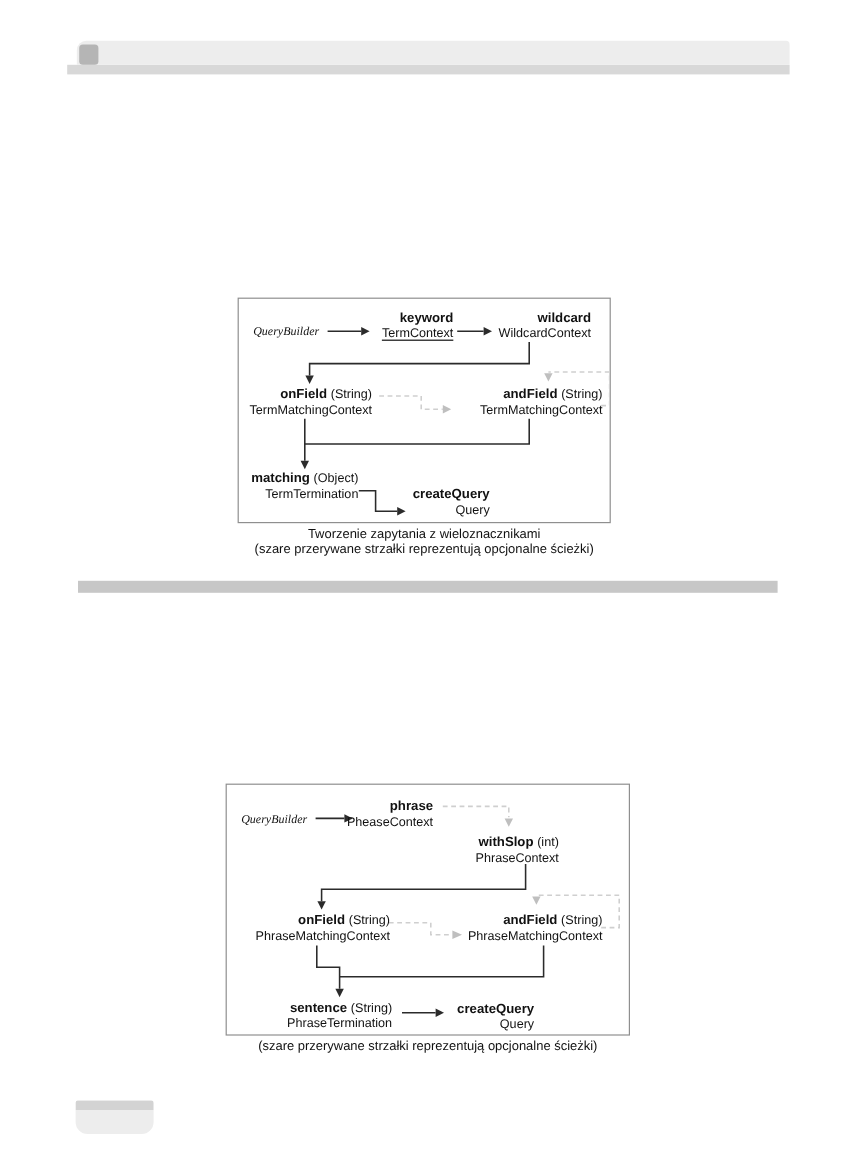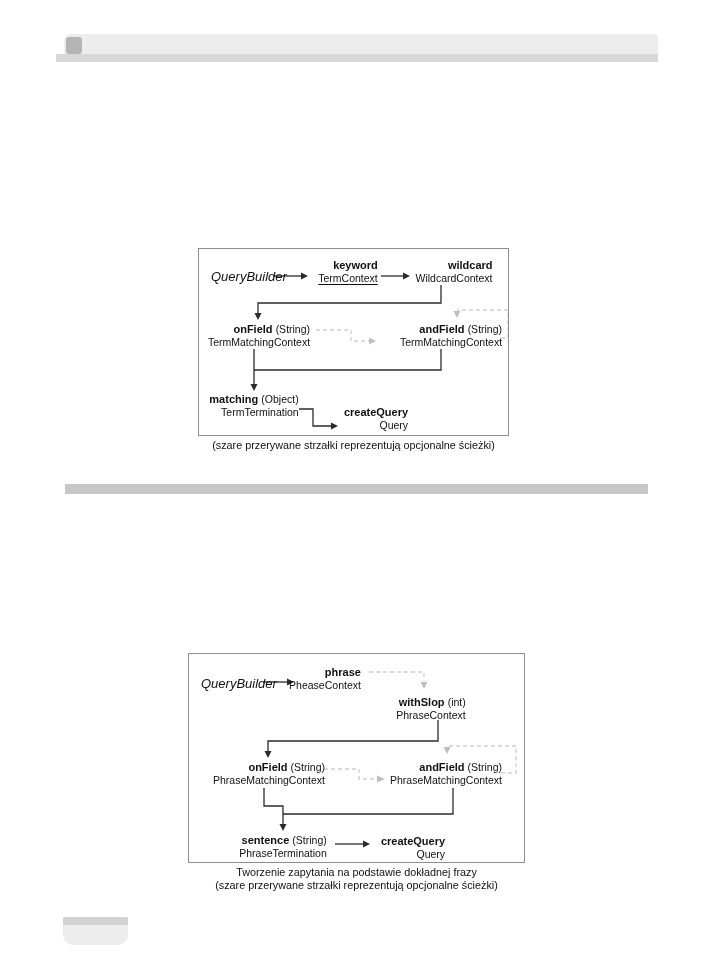--- a/index.html
+++ b/index.html
@@ -25,21 +25,21 @@
   .badge .strip{width:100%; height:8px; background:var(--badge_strip);}
   
   .fig{position:absolute; border:1px solid var(--border); background:#fff;}
   .fig svg{position:absolute; left:0; top:0;}
   .fig1{left:198px; top:248px; width:311px; height:188px;}
   .fig2{left:188px; top:653px; width:337px; height:210px;}
   .node{position:absolute; text-align:right; white-space:nowrap; transform:translateX(-50%); line-height:13px;}
   .node .n1{font-size:11px; line-height:13px; font-weight:bold;}
   .node .n1 .args{font-weight:normal; font-size:10.5px;}
   .node .n2{font-size:10.5px; line-height:12.5px; }
-  .node.start{transform:none; font-style:italic; font-size:13px;}
+  .node.start{transform:none; font-style:italic; font-size:10px;font-family:Liberation Serif, serif;}
   .u{text-decoration:underline; text-underline-offset:2px;}
   .solid{stroke:var(--line); fill:none; stroke-width:1.3;}
   .dash{stroke:var(--dashed); fill:none; stroke-width:1.3; stroke-dasharray:4 3;}
   .tri{fill:var(--line); stroke:none;}
   .tri-g{fill:var(--dashed_arrow); stroke:none;}
   .caption{position:absolute; text-align:center; font-size:10.8px; line-height:13px; color:var(--text);}
   .cap1{left:178px; top:439px; width:351px;}
   .cap2{left:181px; top:866px; width:351px;}
 </style>
 </head>
@@ -104,20 +104,21 @@
     <div class="node" style="left:55px; top:144px;">
       <div class="n1"><b>matching</b> <span class="args">(Object)</span></div>
       <div class="n2">TermTermination</div>
     </div>
     <div class="node" style="left:177px; top:157px;">
       <div class="n1"><b>createQuery</b></div>
       <div class="n2">Query</div>
     </div>
   </div>
   <div class="caption cap1">
+    <div>Tworzenie zapytania z wieloznacznikami</div>
     <div>(szare przerywane strzałki reprezentują opcjonalne ścieżki)</div>
   </div>
 
   <div class="separator"></div>
 
   <div class="fig fig2">
     <svg width="335" height="208" viewBox="0 0 335 208">
       <g>
         <path class="solid" d="M74,28 H98"></path>
           <polygon class="tri" points="105,28 98,24.5 98,31.5"></polygon>
@@ -169,21 +170,20 @@
     <div class="node" style="left:94px; top:180px;">
       <div class="n1"><b>sentence</b> <span class="args">(String)</span></div>
       <div class="n2">PhraseTermination</div>
     </div>
     <div class="node" style="left:224px; top:181px;">
       <div class="n1"><b>createQuery</b></div>
       <div class="n2">Query</div>
     </div>
   </div>
   <div class="caption cap2">
-    <div>Tworzenie zapytania na podstawie dokładnej frazy</div>
     <div>(szare przerywane strzałki reprezentują opcjonalne ścieżki)</div>
   </div>
 
   <div class="badge">
     <div class="strip"></div>
   </div>
 
 </div>
 
 </body></html>

